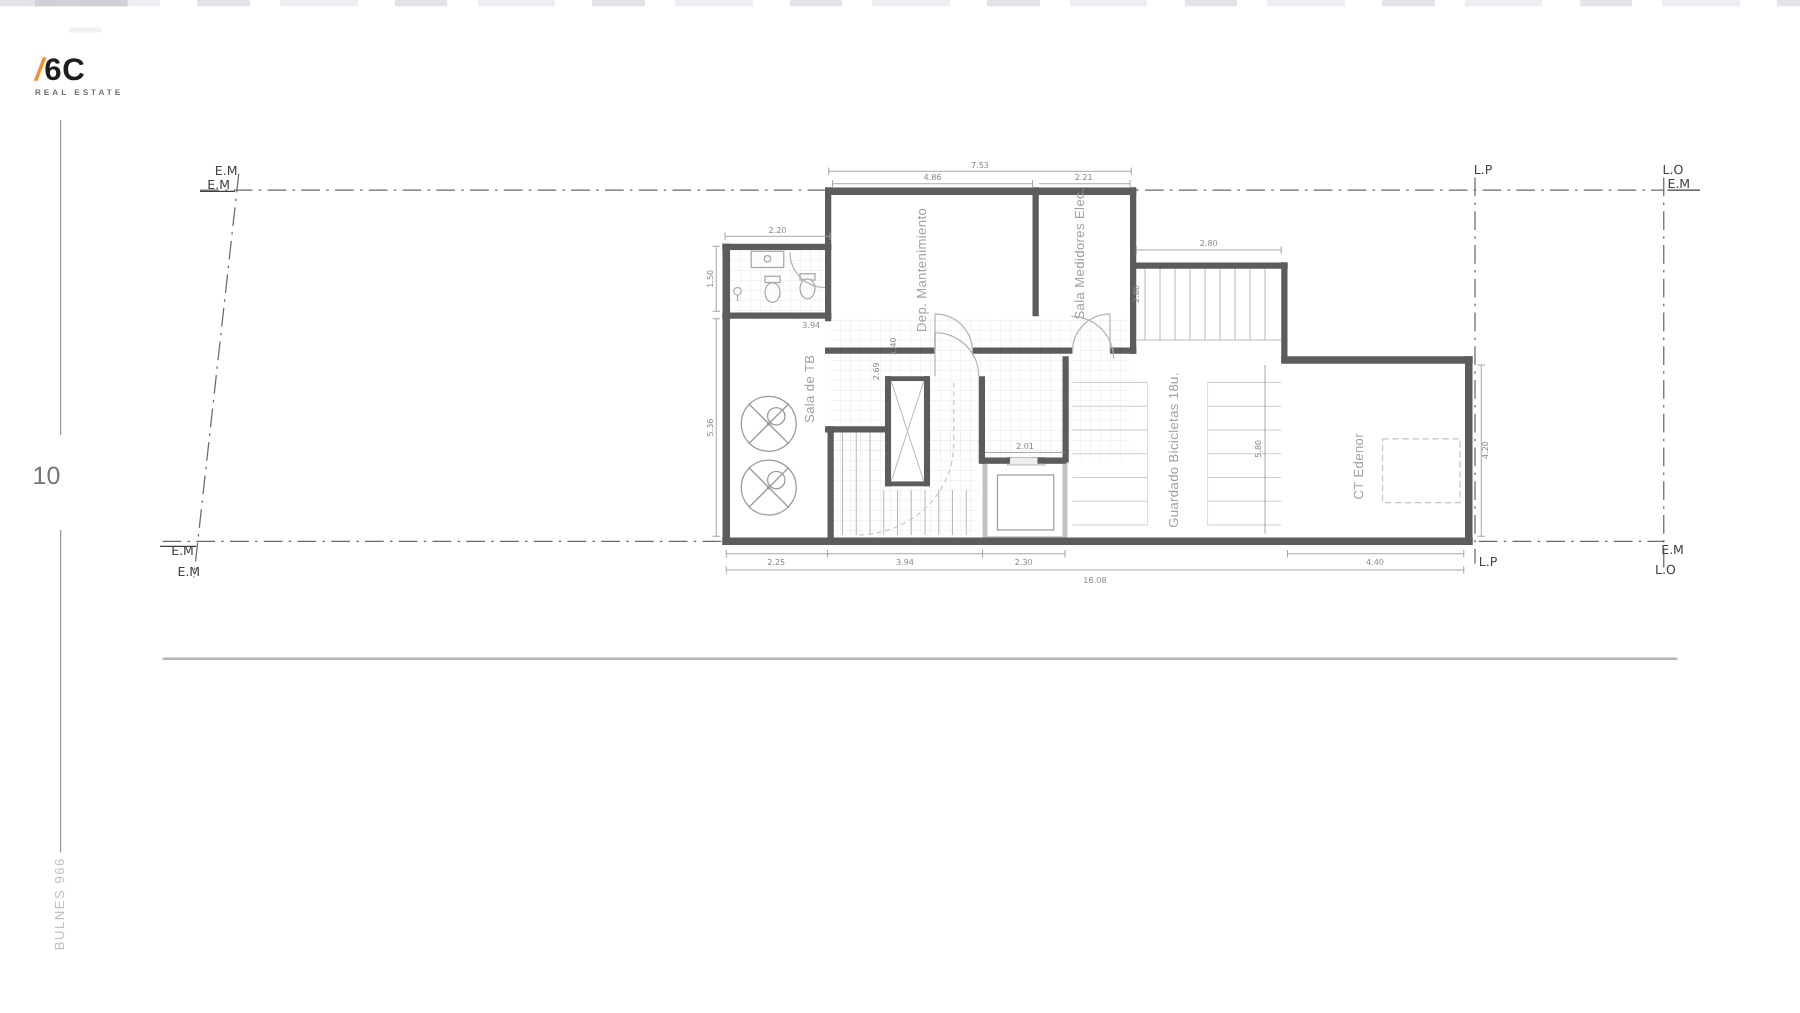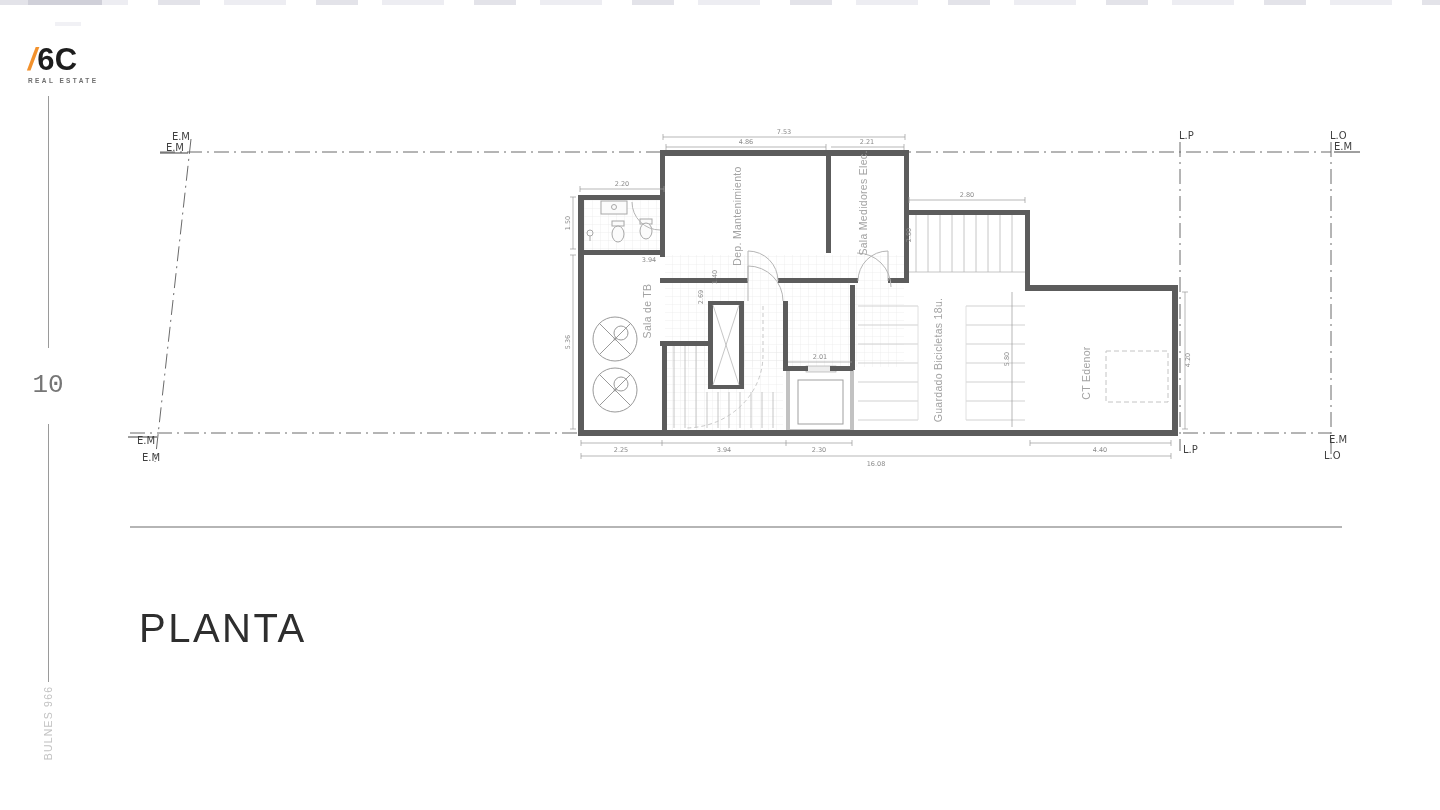--- a/index.html
+++ b/index.html
@@ -8,30 +8,30 @@
 
   
   .filmstrip{position:absolute;top:0;left:0;right:0;height:5px;
     background:repeating-linear-gradient(90deg,#e3e3e9 0 42px,transparent 42px 66px,
                #ededf2 66px 128px,transparent 128px 158px);}
   .filmstrip-lead{position:absolute;top:0;left:28px;width:74px;height:5px;background:#d0d0d9;}
   .filmstrip-sub{position:absolute;top:22px;left:55px;width:26px;height:4px;background:#f1f1f5;}
 
   
   .logo{position:absolute;left:28px;top:44px;line-height:1;}
-  .logo-main{font-weight:800;font-size:31px;color:#1d1d1d;letter-spacing:0.5px;}
+  .logo-main{font-weight:800;font-size:25px;color:#1d1d1d;letter-spacing:0.5px;}
   .logo-slash{color:#F2912C;font-style:italic;font-weight:800;}
   .logo-sub{margin-top:3px;font-size:6.5px;font-weight:600;letter-spacing:2.4px;color:#6e6e6e;}
 
   
   .vline{position:absolute;left:48px;width:1px;background:#9a9a9a;}
   .vline.seg1{top:96px;height:252px;}
   .vline.seg2{top:424px;height:258px;}
-  .pagenum{position:absolute;left:26px;top:370px;width:44px;text-align:center;
-    font-family:Liberation Mono, monospace;font-size:26px;color:#767676;}
+  .pagenum{position:absolute;left:26px;top:370px;width:44px;
+    font-family:Liberation Sans, sans-serif;font-size:20px;color:#767676;}
   .project-vert{position:absolute;left:48px;top:723px;transform:translate(-50%,-50%) rotate(-90deg);
     font-size:10.5px;letter-spacing:1.2px;color:#c2c2c2;white-space:nowrap;}
 
   
   .divider{position:absolute;left:130px;top:526px;width:1212px;height:2px;background:#b5b5b5;}
   .titleblock{position:absolute;left:139px;top:606px;line-height:1.1;}
   .title-1{font-weight:100;font-size:40px;color:#2e2e2e;letter-spacing:2.5px;}
   .title-2{font-weight:700;font-size:43px;color:#1565D8;letter-spacing:0.5px;}
 
   
@@ -293,14 +293,13 @@
     <text class="room" x="741" y="216" transform="rotate(-90 741 216)">Dep. Mantenimiento</text>
     <text class="room" x="867" y="203" transform="rotate(-90 867 203)">Sala Medidores Elec.</text>
     <text class="room" x="651" y="311" transform="rotate(-90 651 311)">Sala de TB</text>
     <text class="room" x="942" y="360" transform="rotate(-90 942 360)">Guardado Bicicletas 18u.</text>
     <text class="room" x="1090" y="373" transform="rotate(-90 1090 373)">CT Edenor</text>
   </g>
 </svg>
 
 <div class="divider"></div>
 <div class="titleblock">
-  <div class="title-1">PLANTA</div>
 </div>
 
 </body></html>

